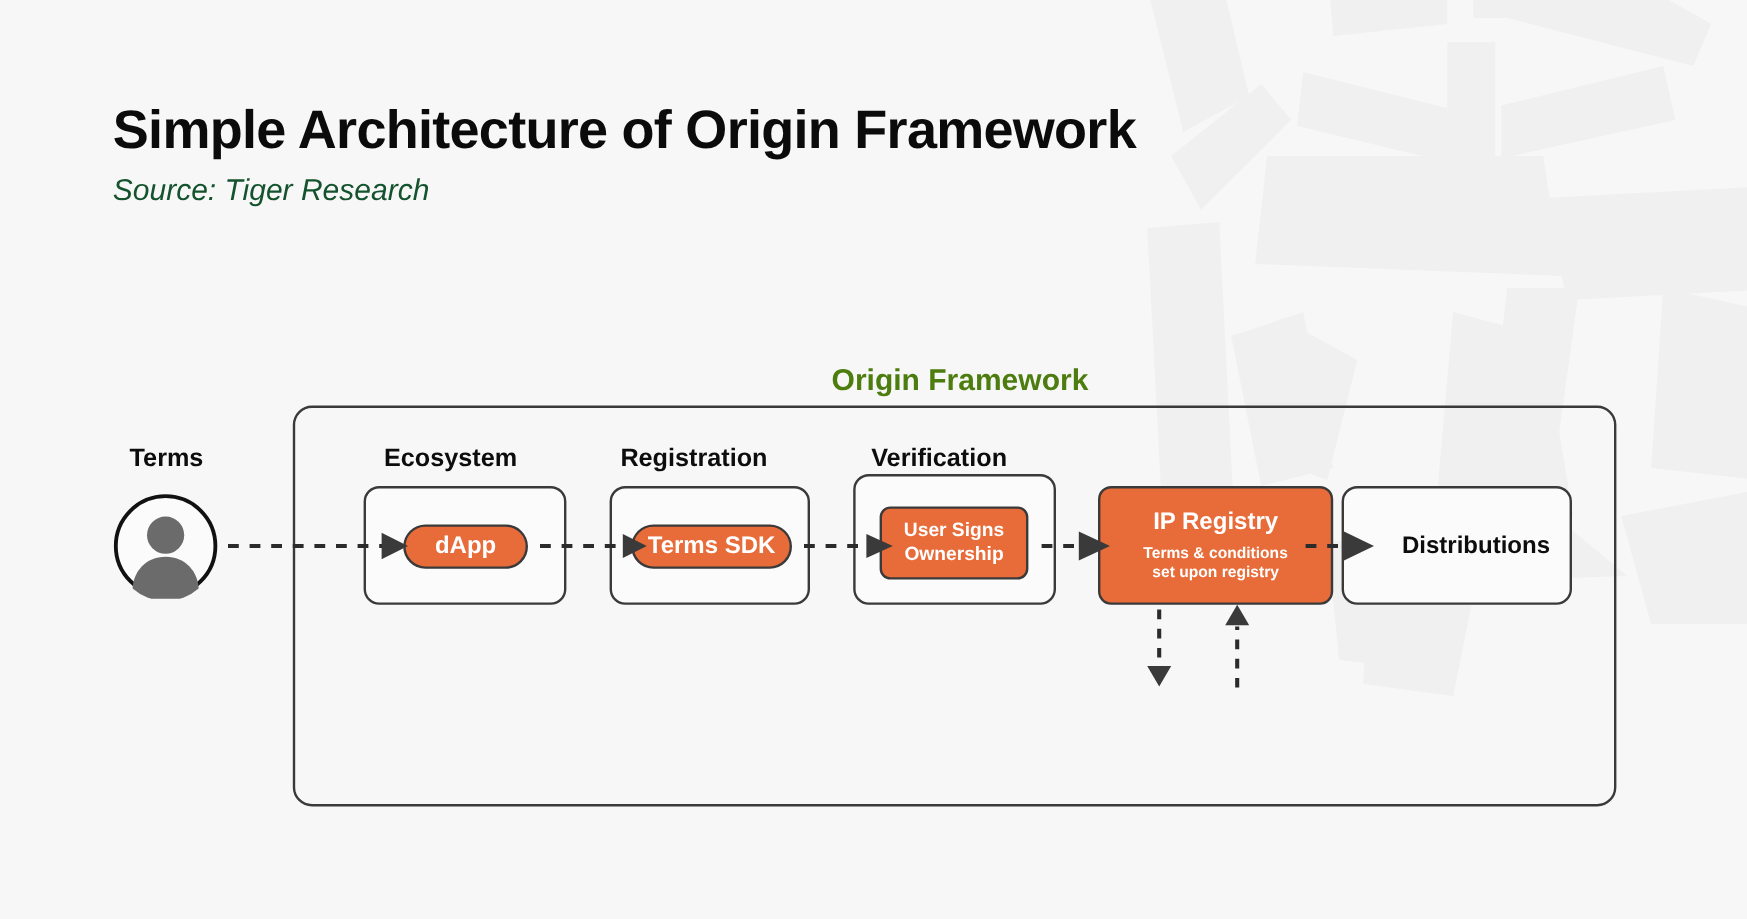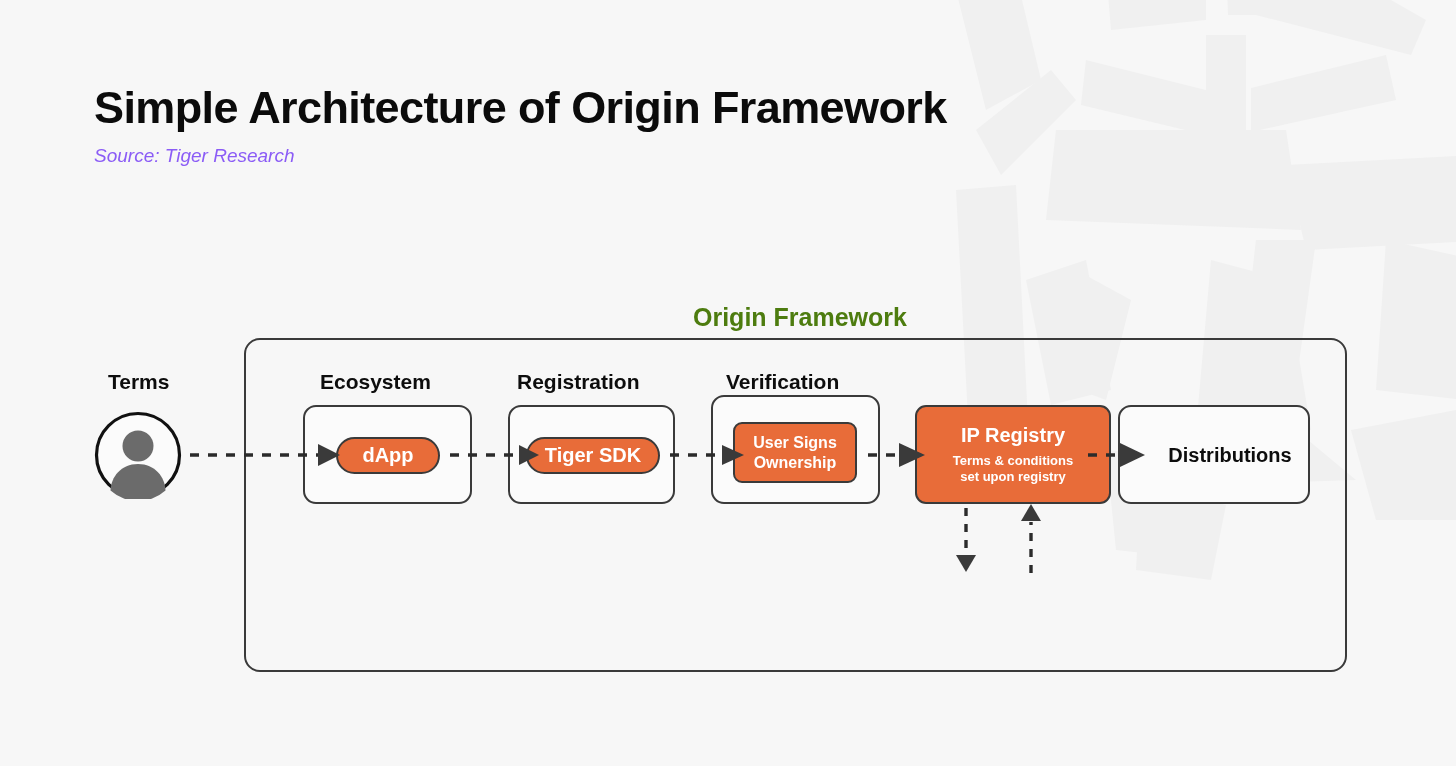--- a/index.html
+++ b/index.html
@@ -36,23 +36,23 @@
   #page-title {
     font-size: 45px;
     font-weight: bold;
     color: #0b0b0b;
     letter-spacing: -0.6px;
     line-height: 1.05;
     white-space: nowrap;
   }
   #source-line {
     margin-top: 14px;
-    font-size: 19px;
+    font-size: 25px;
     font-style: italic;
-    color: #8b5cf6;
+    color: #14532d;
     white-space: nowrap;
   }
 
   
   #diagram {
     position: absolute;
     left: 0;
     top: 0;
     width: 1456px;
     height: 766px;
@@ -249,21 +249,21 @@
   <div class="abs group-box" id="box-distributions">
     <div class="plain-box-label">Distributions</div>
   </div>
 
 
   <div class="pill" id="node-dapp">
     <span>dApp</span>
   </div>
 
   <div class="pill" id="node-origin-sdk">
-    <span>Tiger SDK</span>
+    <span>Terms SDK</span>
   </div>
 
   <div class="pill" id="node-user-signs">
     <span>User Signs</span>
     <span>Ownership</span>
   </div>
 
   <div class="pill" id="node-ip-registry">
     <span class="ipr-title">IP Registry</span>
     <span class="ipr-sub">Terms &amp; conditions</span>

